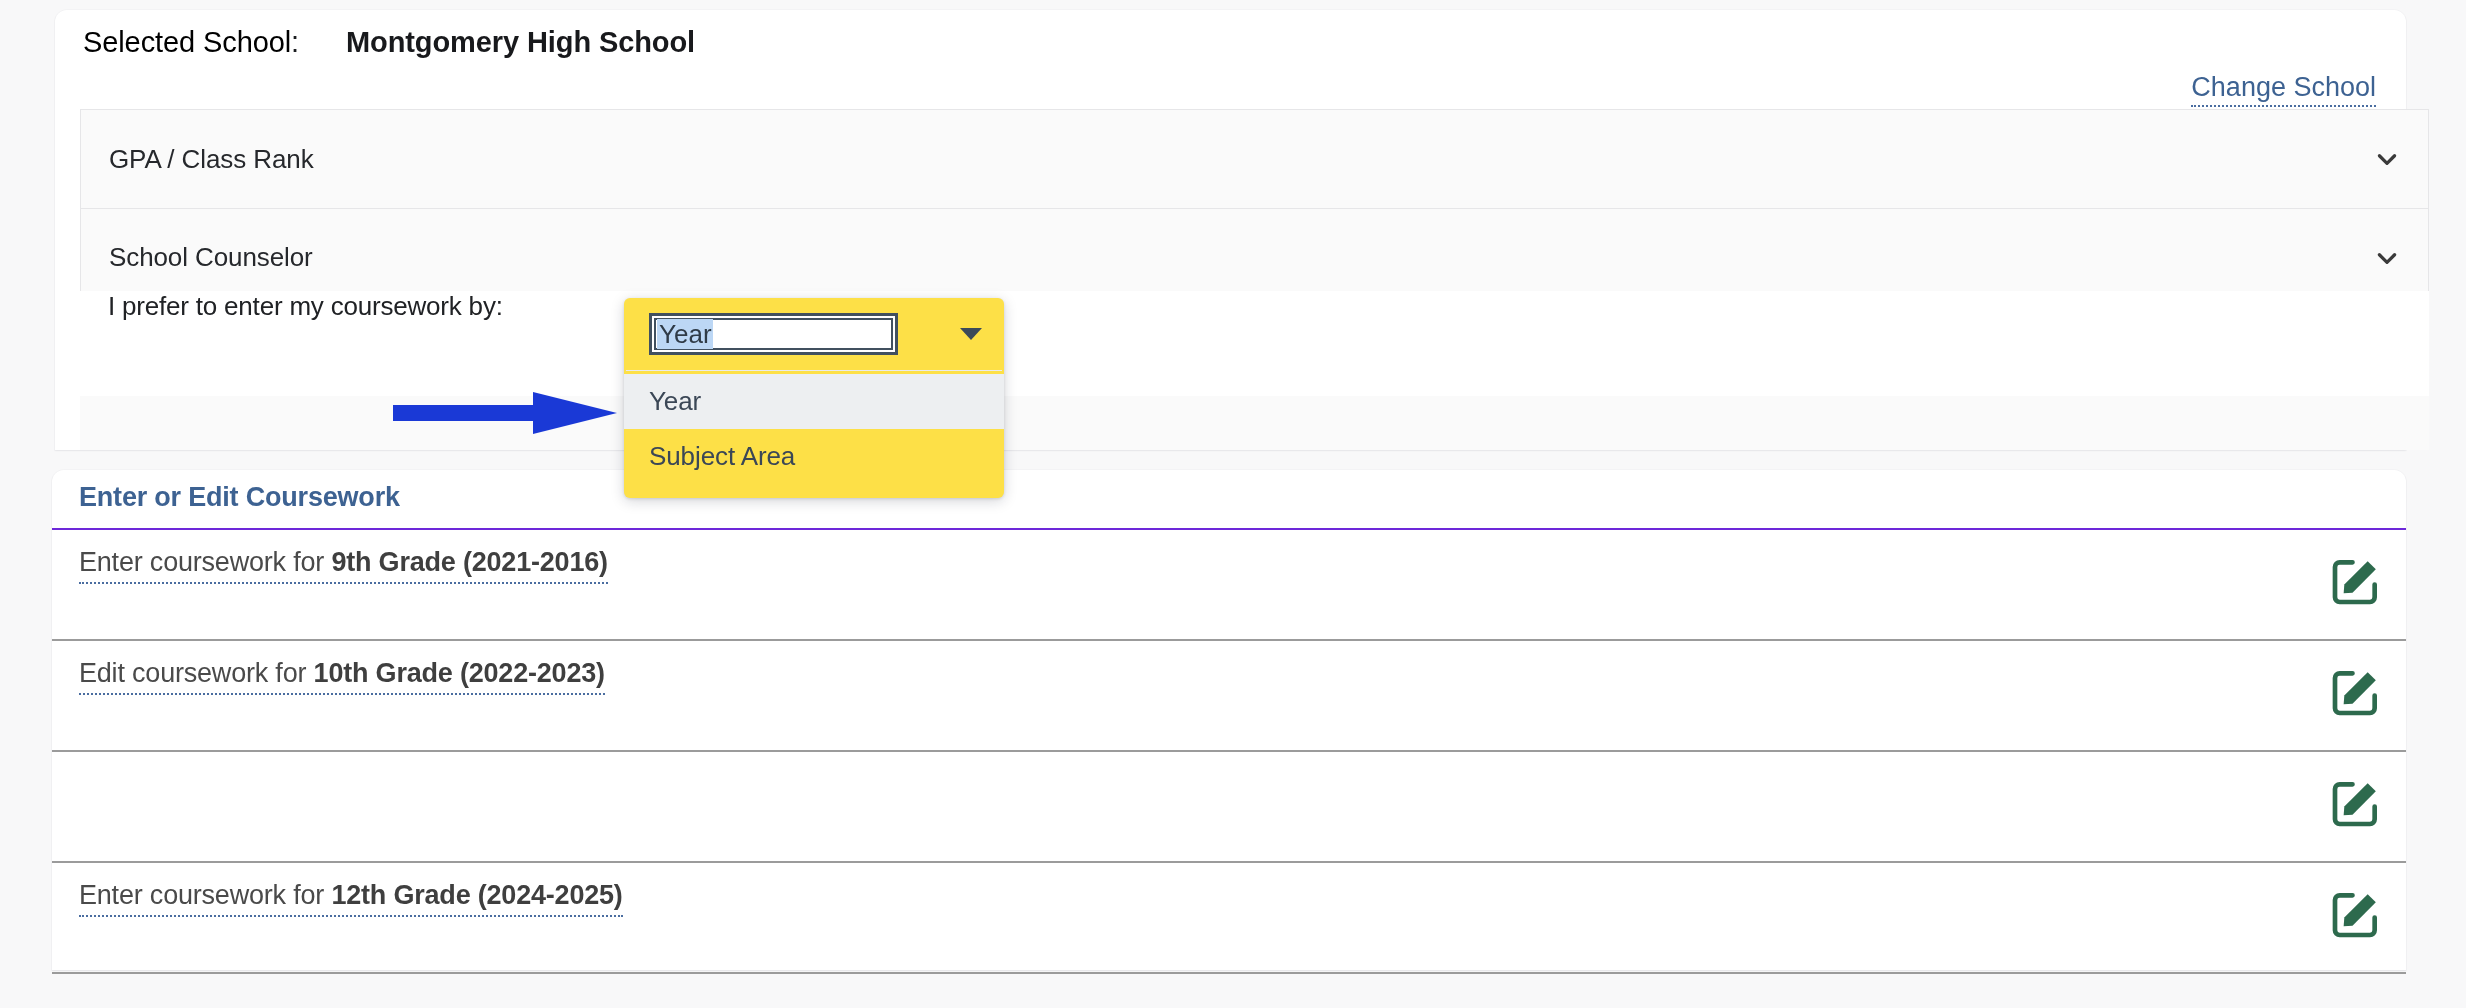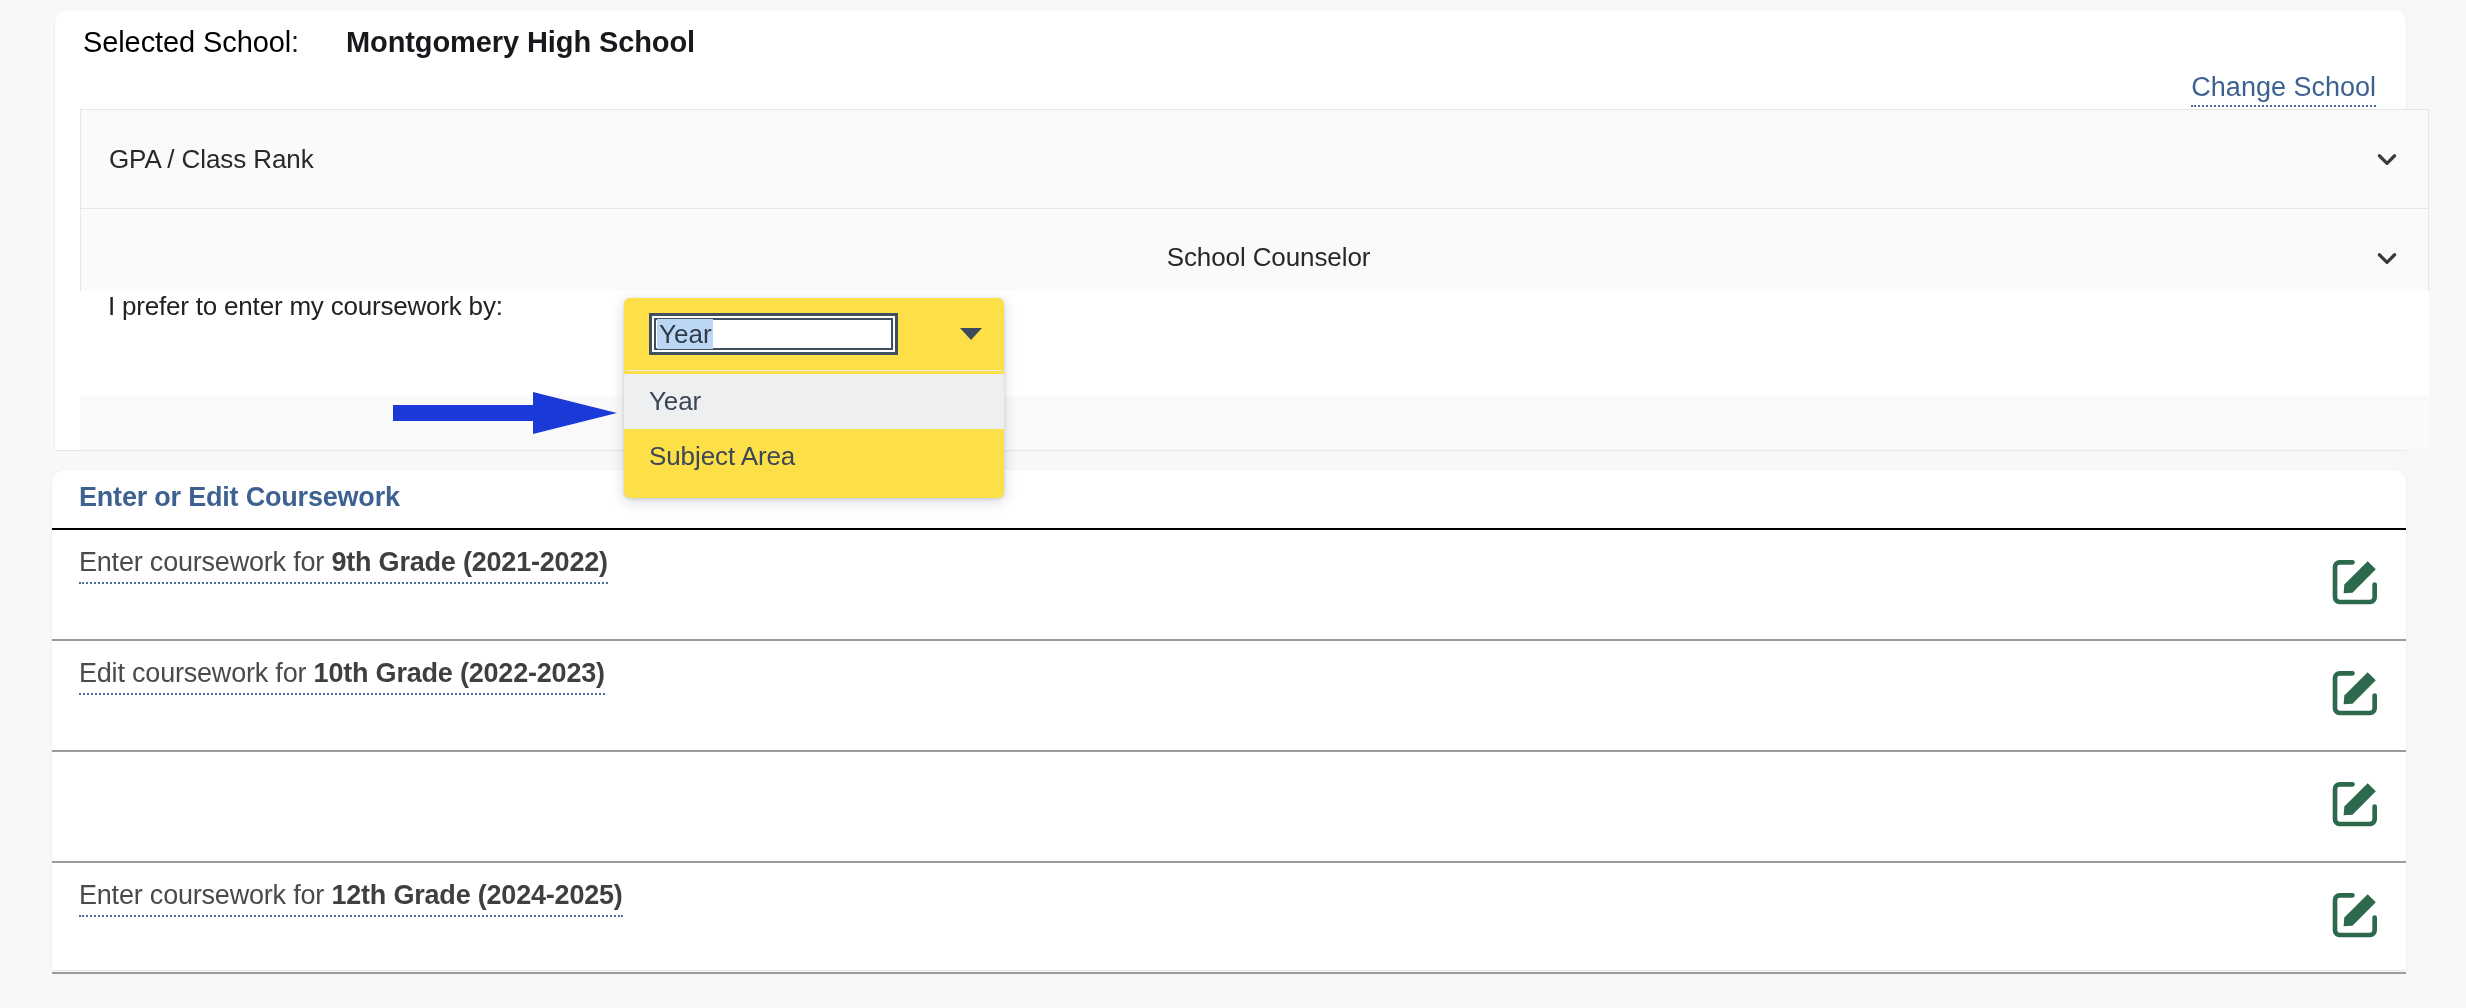--- a/index.html
+++ b/index.html
@@ -87,21 +87,20 @@
     height: 99px;
     background: #fafafa;
     border: 1px solid #e6e6e8;
     border-bottom: none;
     display: flex;
     align-items: center;
     cursor: pointer;
   }
   .acc-row:last-of-type {
     border-bottom: 1px solid #e6e6e8;
-    justify-content: center;
   }
   .acc-label {
     font-size: 26px;
     color: #26282c;
     margin-left: 28px;
     letter-spacing: -0.1px;
   }
   .chev {
     position: absolute;
     right: 28px;
@@ -229,21 +228,21 @@
     top: 470px;
     width: 2354px;
     height: 500px;
     border-radius: 12px 12px 0 0;
   }
   .cw-head {
     position: absolute;
     left: 0; top: 0;
     width: 100%;
     height: 60px;
-    border-bottom: 2px solid #000000;
+    border-bottom: 2px solid #6d28d9;
     box-sizing: border-box;
   }
   .cw-head-title {
     position: absolute;
     left: 27px;
     top: 12px;
     font-size: 27px;
     font-weight: bold;
     color: #3d6292;
     letter-spacing: -0.2px;
@@ -355,21 +354,21 @@
 
 <div class="card" id="coursework-card">
 
   <div class="cw-head">
     <div class="cw-head-title">Enter or Edit Coursework</div>
   </div>
 
   <div class="cw-rows">
 
     <div class="cw-row">
-      <a class="cw-link" href="#"><span>Enter coursework for </span><b>9th Grade (2021-2022)</b></a>
+      <a class="cw-link" href="#"><span>Enter coursework for </span><b>9th Grade (2021-2016)</b></a>
       <span class="edit-btn">
         <svg width="56" height="56" viewBox="0 0 24 24" fill="none" stroke="#2d6a4d" stroke-width="2" stroke-linecap="round" stroke-linejoin="round">
           <path d="M17 3.5 20.5 7 10.5 17 6.7 17.3 7 13.5z" fill="#2d6a4d" stroke="none"></path>
           <path d="M20 13.5V19a2 2 0 0 1-2 2H5a2 2 0 0 1-2-2V6a2 2 0 0 1 2-2h5.5"></path>
         </svg>
       </span>
     </div>
 
     <div class="cw-row">
       <a class="cw-link" href="#"><span>Edit coursework for </span><b>10th Grade (2022-2023)</b></a>

